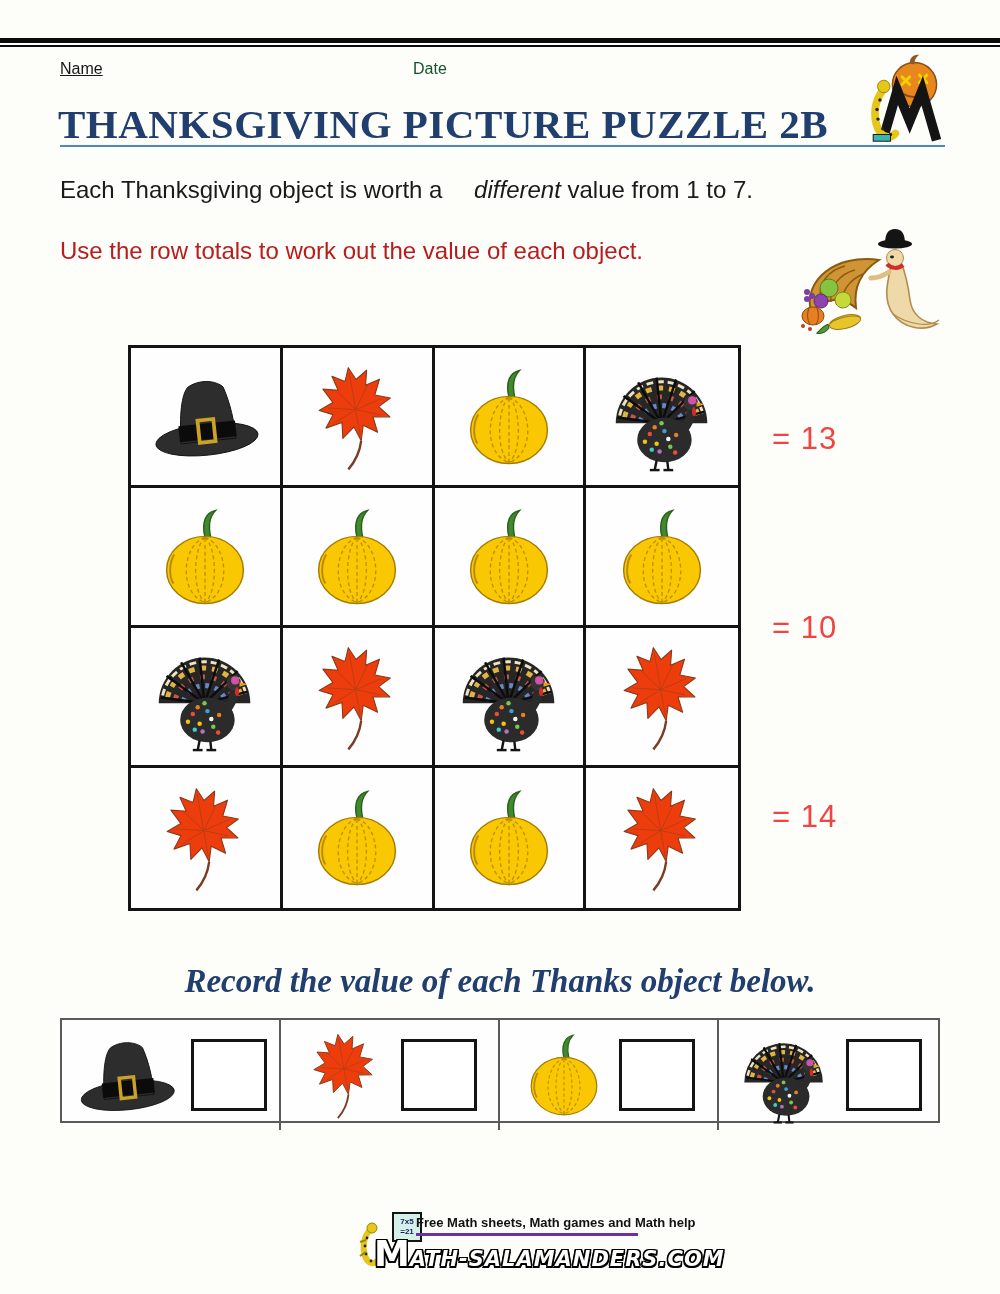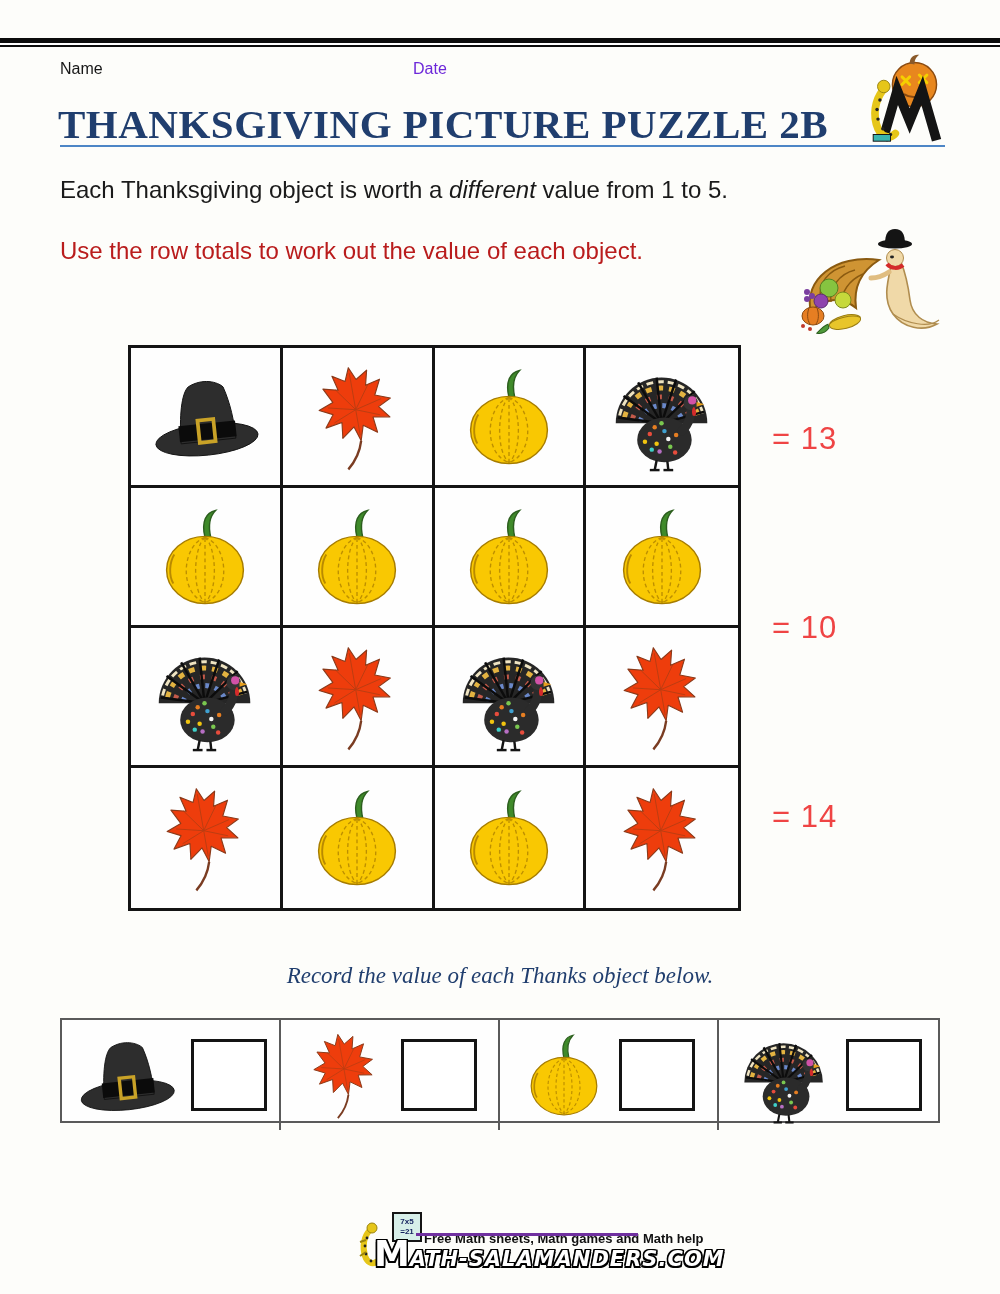--- a/index.html
+++ b/index.html
@@ -8,35 +8,35 @@
     position:relative; width:1000px; height:1294px; margin:0 auto;
     background:#fdfdfa; overflow:hidden;
     font-family:"Liberation Sans", sans-serif; color:#1c1c1c;
   }
   
   .top-rule { position:absolute; left:0; top:38px; width:1000px; height:9px; }
   .top-rule .thick { height:5px; background:#0c0c0c; }
   .top-rule .gap   { height:2px; background:#ffffff; }
   .top-rule .thin  { height:2px; background:#0c0c0c; }
 
-  .name-label { position:absolute; left:60px; top:60px; font-size:16px; color:#161616; }
-  .date-label { position:absolute; left:413px; top:60px; font-size:16px; color:#6d28d9; }
+  .name-label { position:absolute; left:60px; top:60px; font-size:16px; color:#161616;text-decoration:underline; }
+  .date-label { position:absolute; left:413px; top:60px; font-size:16px; color:#14532d; }
 
   .brand-logo { position:absolute; left:852px; top:50px; width:100px; height:96px; }
 
   .page-title {
     position:absolute; left:58px; top:100px; width:800px;
     font-family:"Liberation Serif", serif; font-weight:600;
     font-size:41px; letter-spacing:0.5px; color:#203e6e; white-space:nowrap;
   }
   .title-rule { position:absolute; left:60px; top:145px; width:885px; height:2px; background:#4d86c6; }
 
   .instr1 { position:absolute; left:60px; top:176px; font-size:24px; color:#1a1a1a; }
   .instr2 { position:absolute; left:60px; top:237px; font-size:24px; color:#b91c1c; }
-  .instr1 em { font-style:italic; }
+  .instr1 em { font-style:italic;margin-left:25px; }
 
   .cornucopia { position:absolute; left:783px; top:228px; width:162px; height:110px; }
 
   
   .puzzle-grid {
     position:absolute; left:128px; top:345px; width:613px; height:566px;
     display:grid; grid-template-columns:repeat(4,1fr); grid-template-rows:repeat(4,1fr);
     border:3px solid #141414; background:#fefefe;
   }
   .grid-cell {
@@ -51,21 +51,21 @@
     display:flex; flex-direction:column;
   }
   .row-total {
     flex:1; display:flex; align-items:center; padding-left:20px;
     font-size:31px; color:#ef4444; letter-spacing:1px;
   }
 
   .record-instruction {
     position:absolute; left:0; top:963px; width:1000px; text-align:center;
     font-family:"Liberation Serif", serif; font-style:italic;
-    font-size:23px; color:#203e6e;
+    font-size:33px; color:#203e6e;font-weight:bold;
   }
 
   .record-table {
     position:absolute; left:60px; top:1018px; width:880px; height:105px;
     display:grid; grid-template-columns:repeat(4,1fr);
     border:2px solid #5a5a5a; background:#fefefe;
   }
   .record-cell {
     border-right:2px solid #5a5a5a;
     display:flex; align-items:center; justify-content:center; gap:14px;
@@ -86,21 +86,21 @@
 
   
   .footer { position:absolute; left:360px; top:1212px; width:320px; height:68px; }
   .footer-sala { position:absolute; left:-4px; top:8px; width:30px; height:48px; }
   .footer-board {
     position:absolute; left:32px; top:0px; width:30px; height:30px;
     background:#d7efe9; border:2px solid #141414;
     font-size:8px; line-height:1.2; color:#13205e; font-weight:bold;
     display:flex; flex-direction:column; align-items:center; justify-content:center;
   }
-  .footer-tagline { position:absolute; left:64px; top:3px; font-size:13px; font-weight:bold; color:#111; white-space:nowrap;margin-top:16px; }
+  .footer-tagline { position:absolute; left:56px; top:3px; font-size:13px; font-weight:bold; color:#111; white-space:nowrap; }
   .footer-rule { position:absolute; left:56px; top:21px; width:222px; height:3px; background:#7030a0; }
   .footer-wordmark { position:absolute; left:14px; top:21px; white-space:nowrap; }
   .wm { font-family:"DejaVu Sans", sans-serif; font-weight:bold; color:#ffffff;
         text-shadow:-1.5px -1.5px 0 #000, 1.5px -1.5px 0 #000, -1.5px 1.5px 0 #000,
                      1.5px 1.5px 0 #000, 0 -1.5px 0 #000, 0 1.5px 0 #000,
                     -1.5px 0 0 #000, 1.5px 0 0 #000; }
   .wm-initial { font-size:36px; letter-spacing:0; }
   .wm-rest    { font-size:21px; letter-spacing:1px;font-style:italic; }
 </style>
 </head>
@@ -280,21 +280,21 @@
   <div class="name-label">Name</div>
   <div class="date-label">Date</div>
 
   <svg class="brand-logo" viewBox="0 0 100 100">
       <use href="#sym-brand"></use>
     </svg>
 
   <h1 class="page-title">THANKSGIVING PICTURE PUZZLE 2B</h1>
   <div class="title-rule"></div>
 
-  <p class="instr1"><span>Each Thanksgiving object is worth a </span><em>different</em><span> value from 1 to 5.</span></p>
+  <p class="instr1"><span>Each Thanksgiving object is worth a </span><em>different</em><span> value from 1 to 7.</span></p>
   <p class="instr2">Use the row totals to work out the value of each object.</p>
 
   <svg class="cornucopia" viewBox="0 0 162 110">
       <use href="#sym-cornucopia"></use>
     </svg>
 
   <div class="puzzle-grid">
     <div class="grid-cell">
         <svg class="obj obj-hat">
           <use href="#sym-hat"></use>

